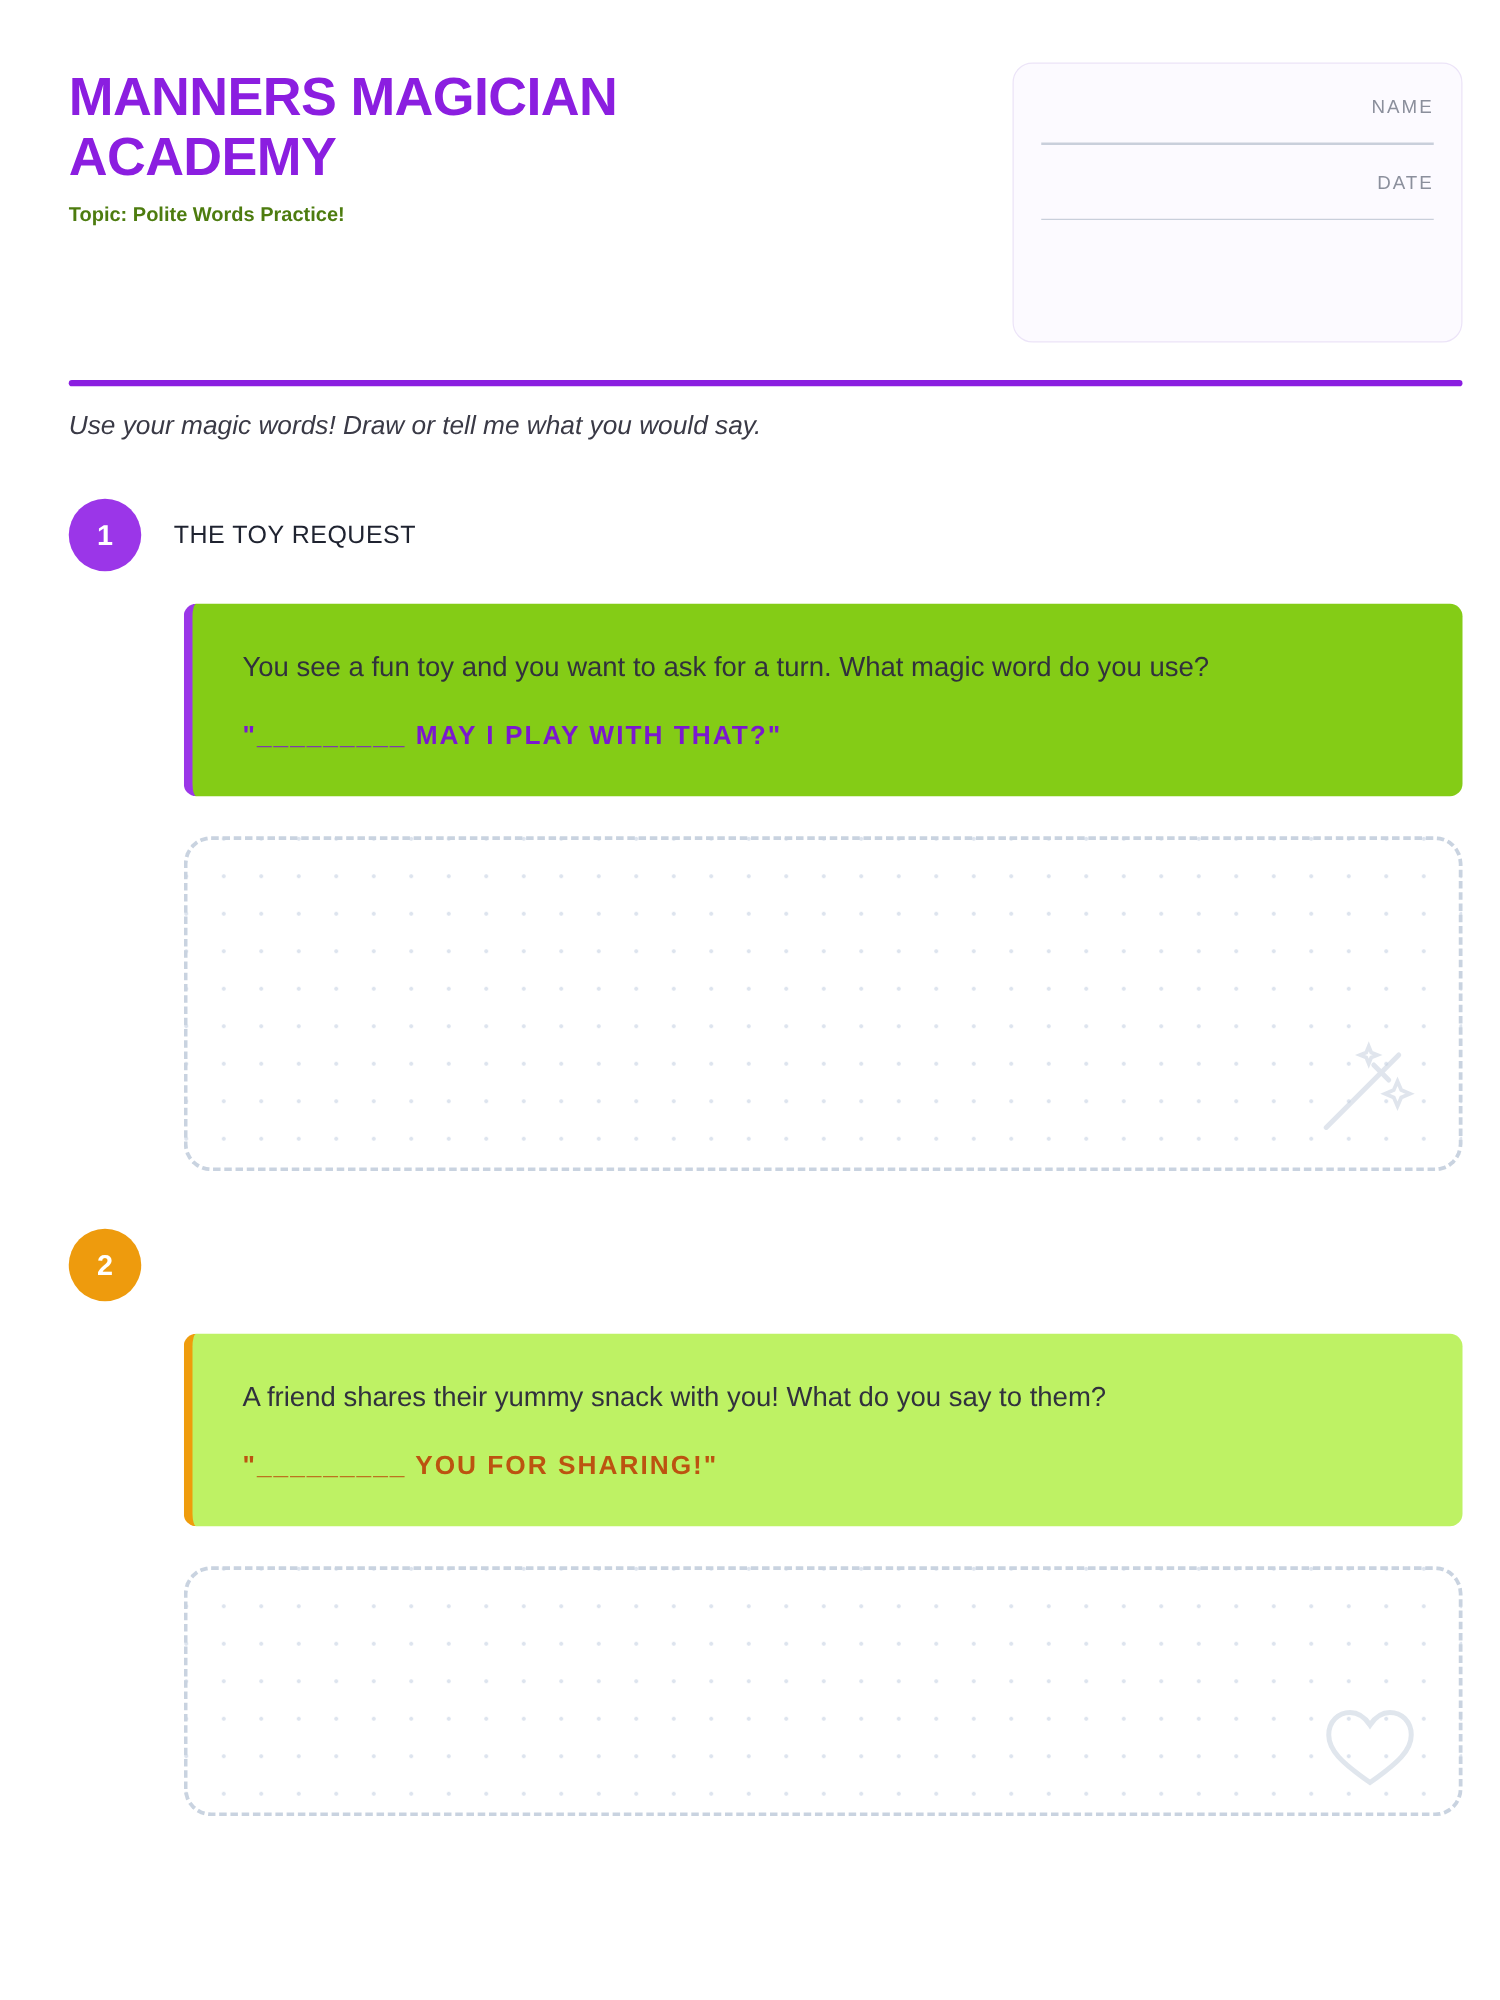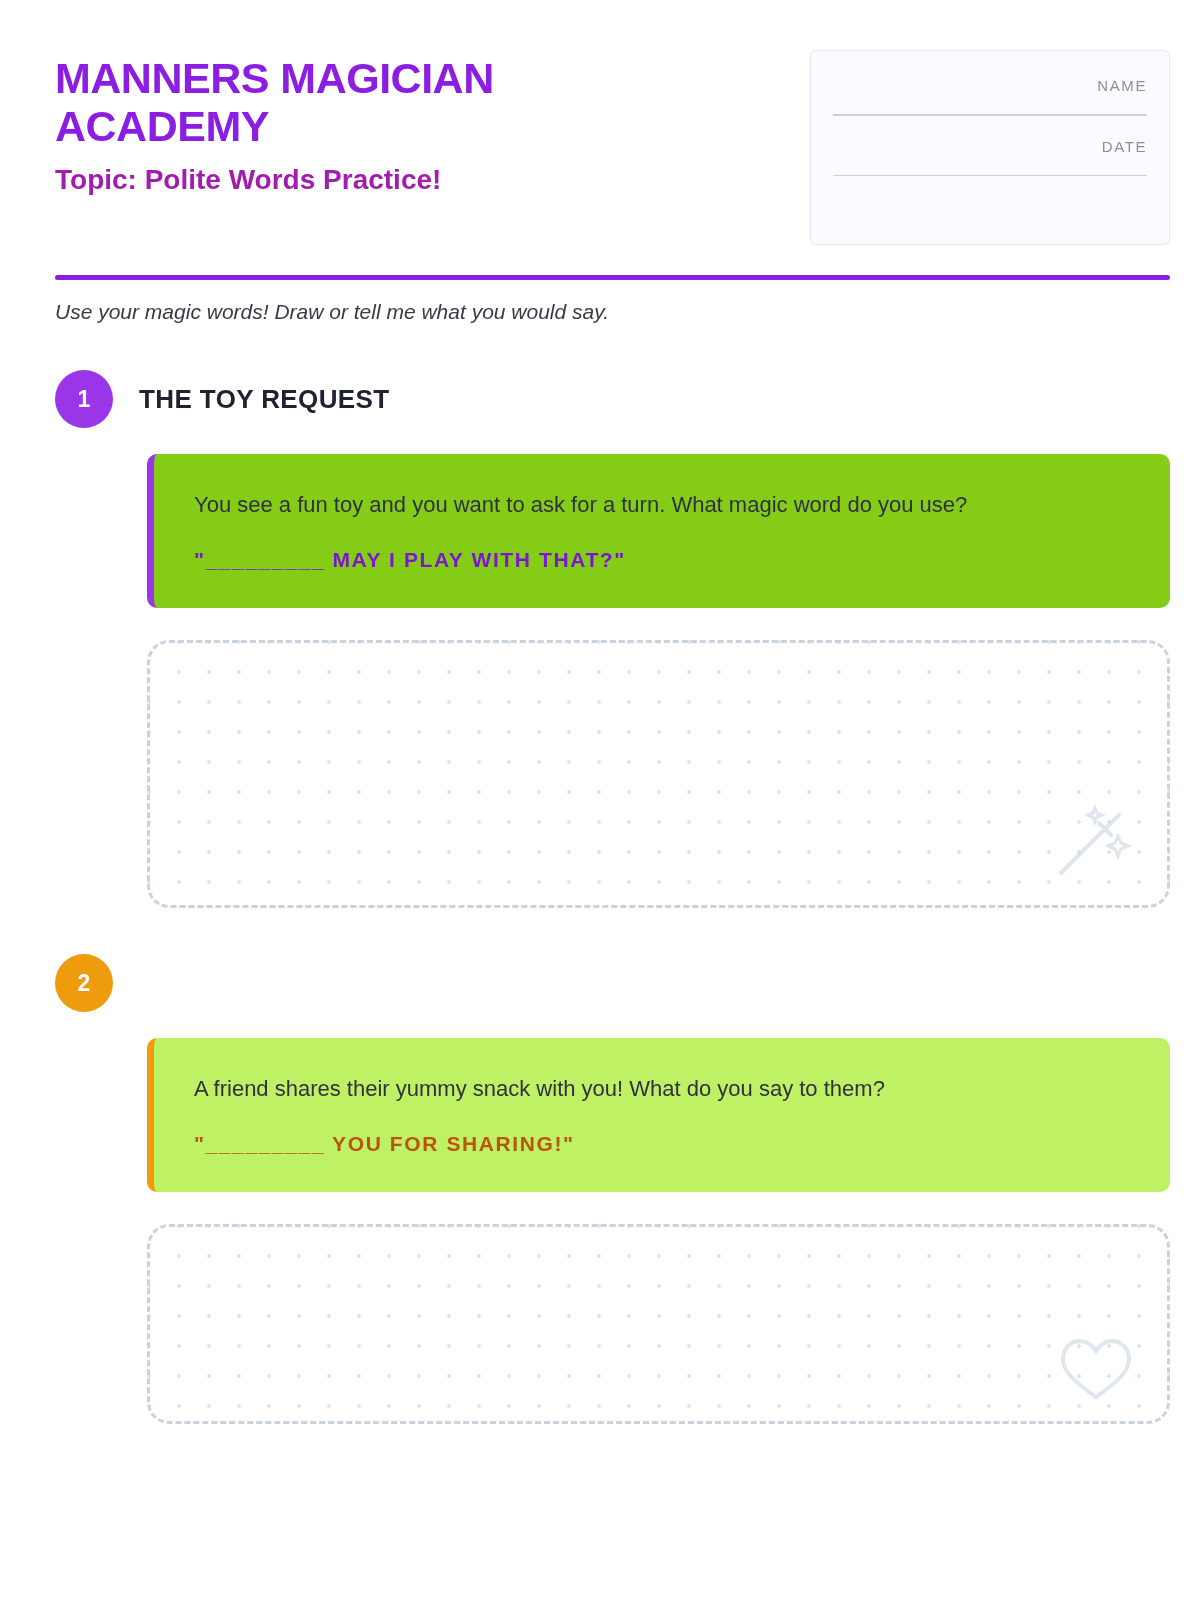--- a/index.html
+++ b/index.html
@@ -36,29 +36,29 @@
     line-height: 1.12;
     font-weight: bold;
     letter-spacing: -0.5px;
     color: #8b1ee0;
     max-width: 620px;
     margin: 0;
     text-transform: uppercase;
   }
   .subtitle {
     margin: 14px 0 0 0;
-    font-size: 28px;
-    font-weight: bold;
-    color: #a21caf;
+    font-size: 16px;
+    font-weight: bold;
+    color: #4d7c0f;
   }
   .namebox {
     width: 360px;
-    height: 195px;
+    height: 224px;
     border: 1.5px solid #ece4f8;
-    border-radius: 6px;
+    border-radius: 16px;
     background: #fcfaff;
     padding: 26px 22px 0 22px;
   }
   .nb-row { margin-bottom: 10px; }
   .nb-label {
     font-size: 15px;
     letter-spacing: 1.6px;
     color: #8b8f9c;
     text-align: right;
     font-weight: normal;
@@ -99,22 +99,22 @@
     font-size: 23px;
     font-weight: bold;
     display: flex;
     align-items: center;
     justify-content: center;
     flex: none;
   }
   .badge.purple { background: #9b36e8; }
   .badge.orange { background: #ee9b0d; }
   .task-title {
-    font-size: 26px;
-    font-weight: bold;
+    font-size: 20px;
+    font-weight: normal;
     letter-spacing: 0.4px;
     color: #1f2330;
     text-transform: uppercase;
   }
 
   .prompt {
     margin-left: 92px;
     margin-top: 26px;
     border-radius: 10px;
     padding: 34px 40px 36px 40px;

